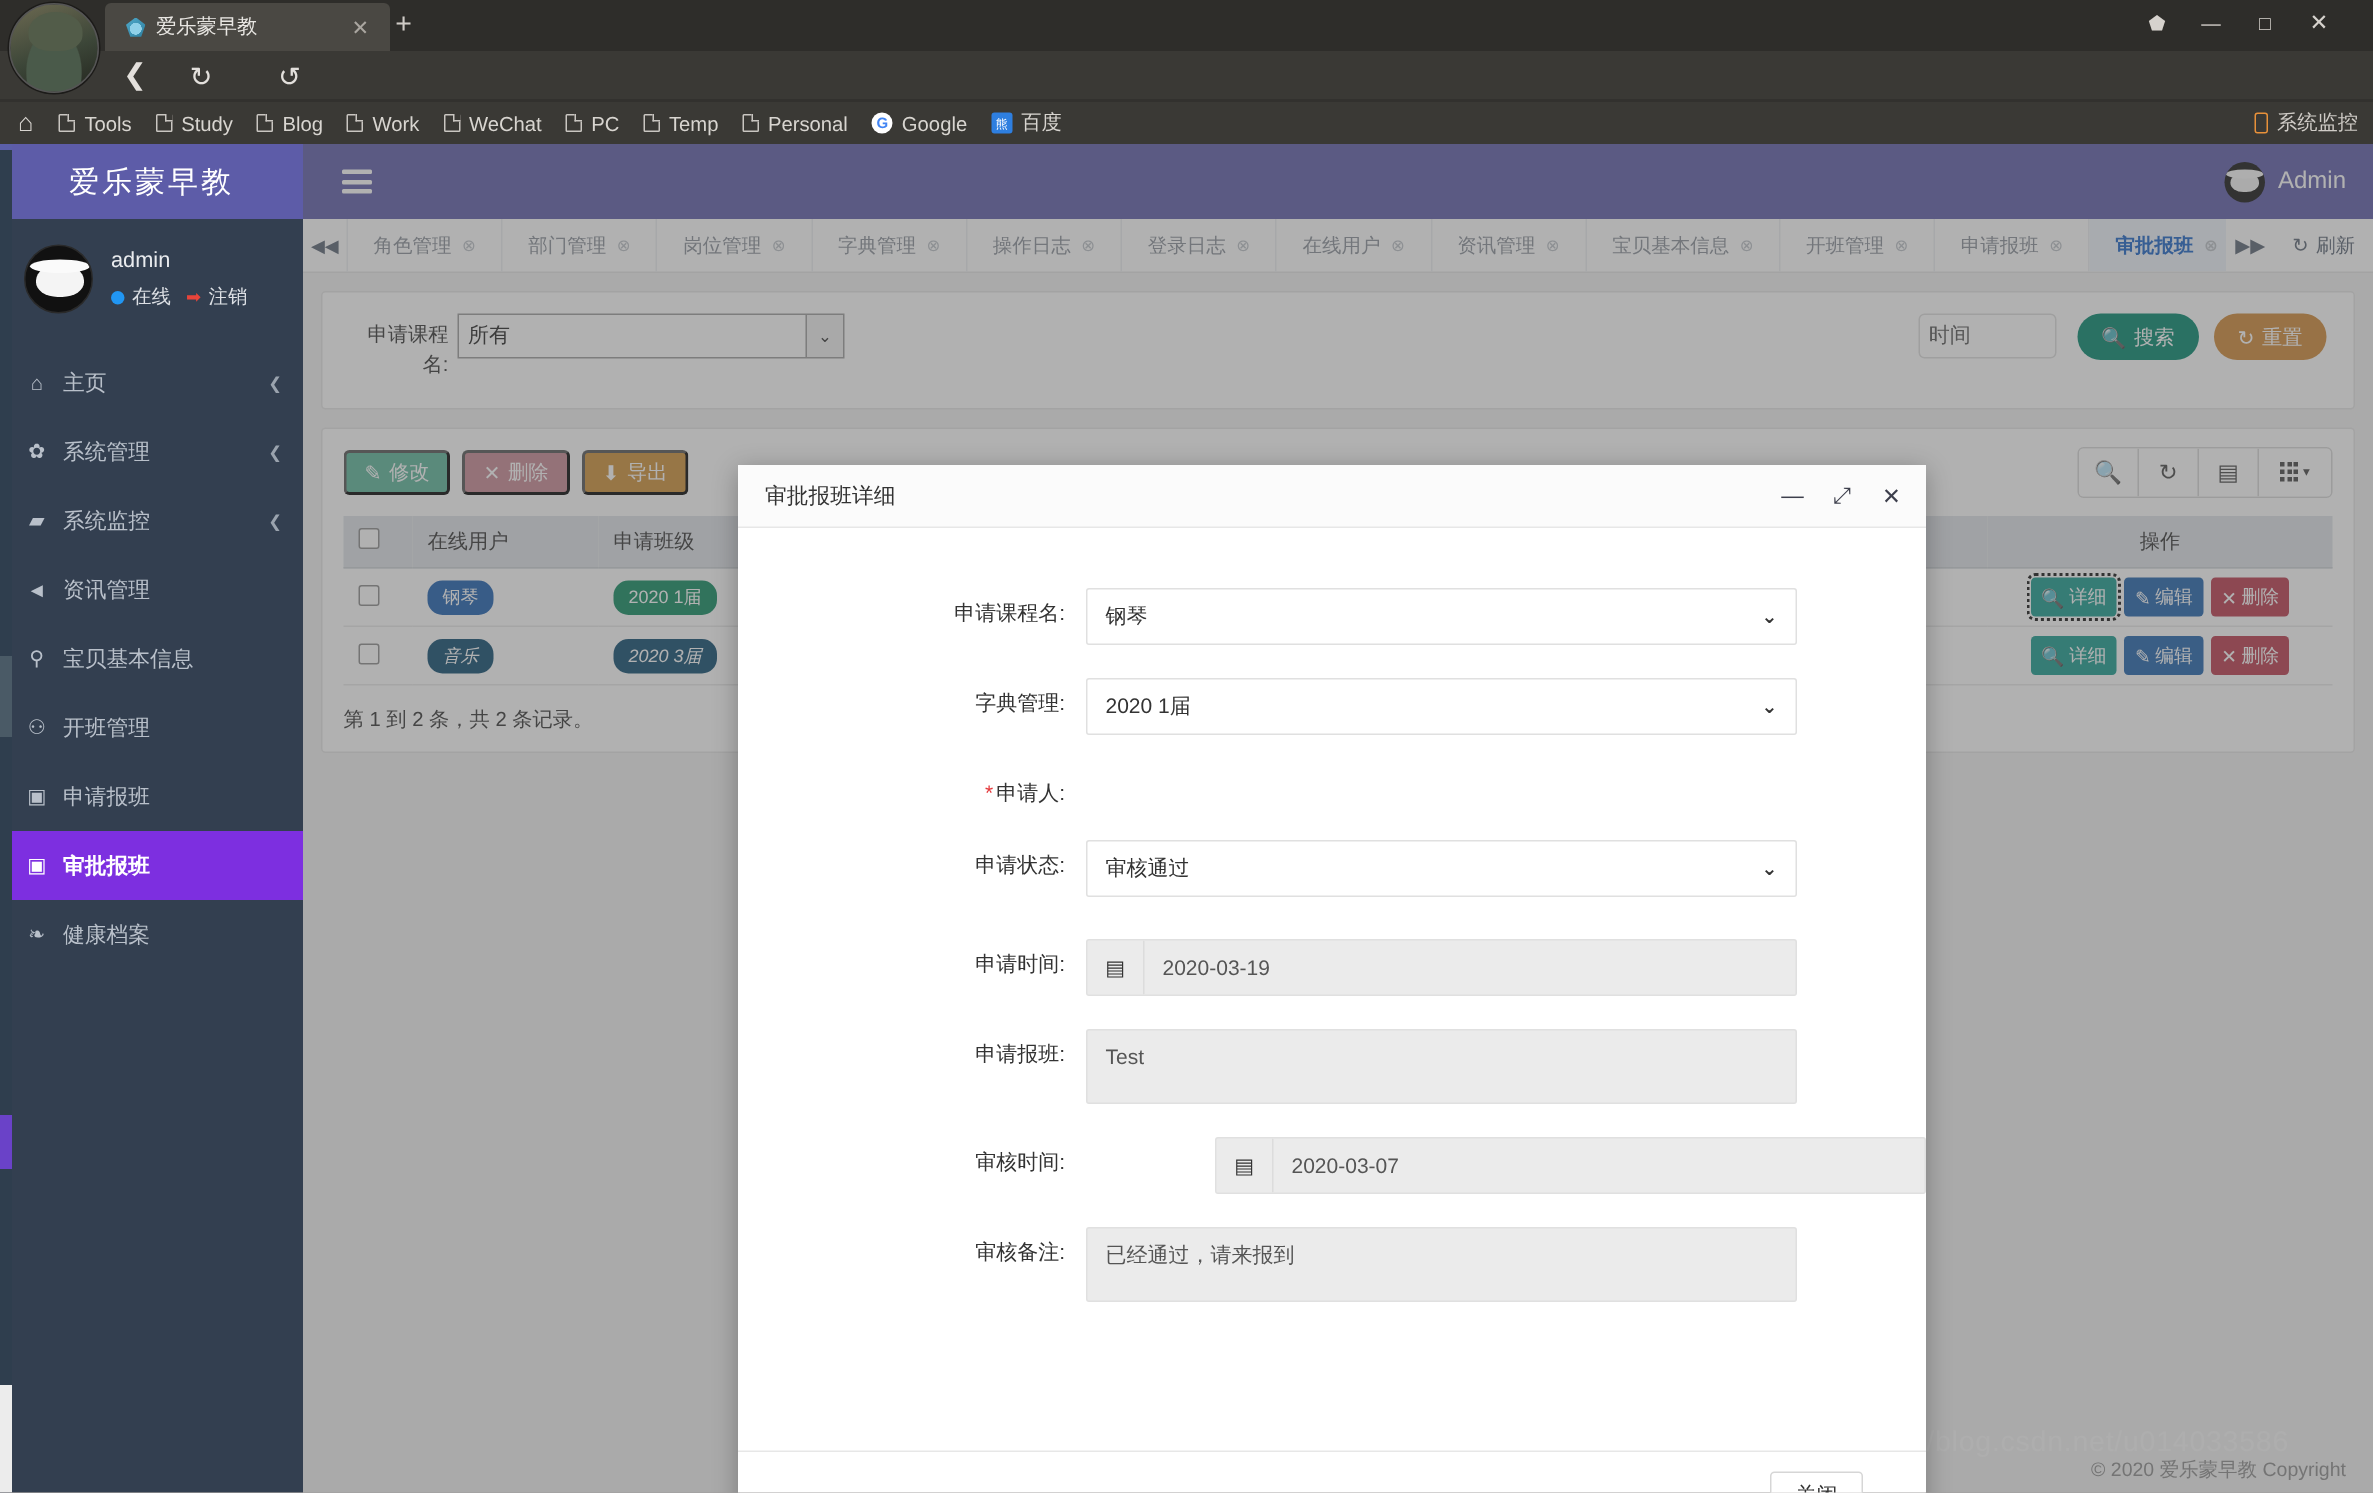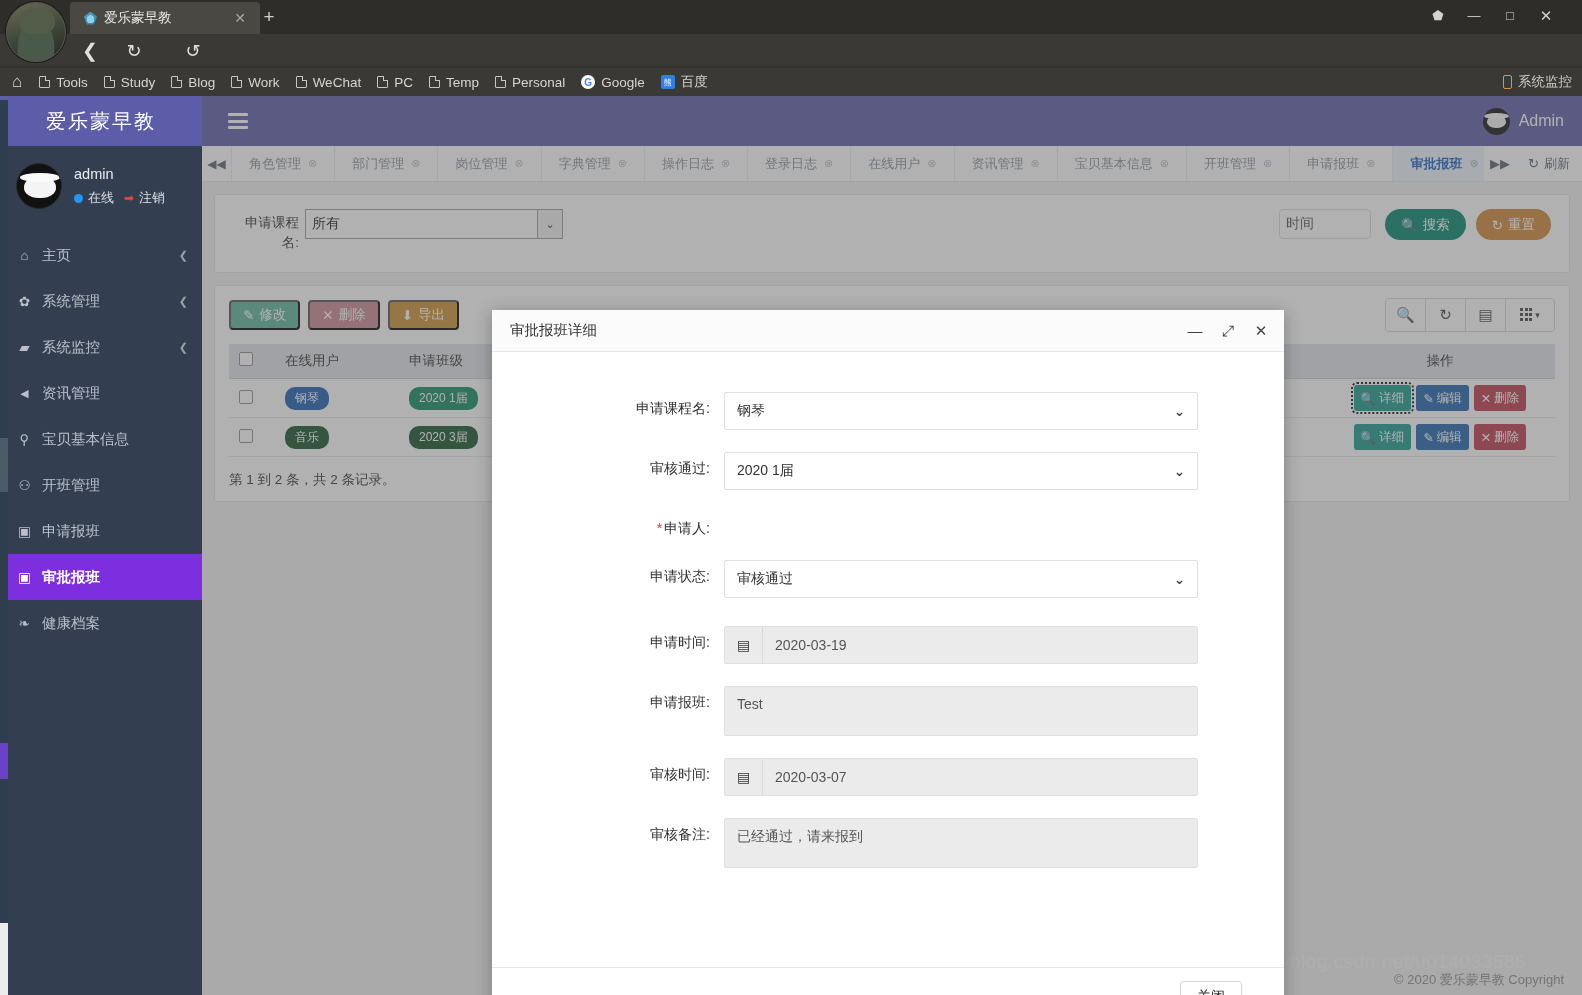--- a/index.html
+++ b/index.html
@@ -286,21 +286,21 @@
   table.datatable th {
     background: #dfe3e8; color: #333; font-weight: normal; height: 35px;
     border-bottom: 1px solid #ccd1d6; text-align: left; padding: 0 10px;
   }
   table.datatable td {
     height: 39px; border-bottom: 1px solid #e8e8e8; padding: 0 10px; color: #333;
   }
   .cb { width: 14px; height: 14px; border: 1px solid #8d8d8d; background: #fff; display:inline-block; border-radius:2px;}
   .badge { display:inline-block; padding: 3px 10px; border-radius: 10px; color:#fff; font-size:12px; }
   .bg-blue { background: #1c5fb0; }
-  .bg-teal { background: #14532d; }
+  .bg-teal { background: #0c4a6e; font-style: italic; }
   .bg-green{ background: #0f8a5f; }
   .act-btns { display:flex; gap: 5px; justify-content: center; }
   .act {
     height: 26px; border-radius: 3px; color: #fff; font-size: 12.5px;
     display: inline-flex; align-items: center; gap: 3px; padding: 0 7px;
   }
   .act-detail { background: #179b8e; }
   .act-detail.focused { outline: 2px dotted #111; outline-offset: 1px; }
   .act-edit { background: #1f63ad; }
   .act-del  { background: #bb3a4d; }
@@ -765,21 +765,21 @@
           <div class="form-label">申请课程名:</div>
           <div class="form-ctrl">
             <div class="fc-select">
               <span>钢琴</span>
               <span class="chev">⌄</span>
             </div>
           </div>
         </div>
 
         <div class="form-row">
-          <div class="form-label">审核通过:</div>
+          <div class="form-label">字典管理:</div>
           <div class="form-ctrl">
             <div class="fc-select">
               <span>2020 1届</span>
               <span class="chev">⌄</span>
             </div>
           </div>
         </div>
 
         <div class="form-row">
           <div class="form-label"><span class="req">*</span><span>申请人:</span></div>
@@ -805,21 +805,21 @@
           </div>
         </div>
 
         <div class="form-row">
           <div class="form-label">申请报班:</div>
           <div class="form-ctrl">
             <div class="fc-area">Test</div>
           </div>
         </div>
 
-        <div class="form-row" style="margin-top:20px;">
+        <div class="form-row" style="margin-top:20px;justify-content:space-between;">
           <div class="form-label">审核时间:</div>
           <div class="form-ctrl">
             <div class="fc-date">
               <span class="cal">▤</span>
               <span class="dv">2020-03-07</span>
             </div>
           </div>
         </div>
 
         <div class="form-row">

